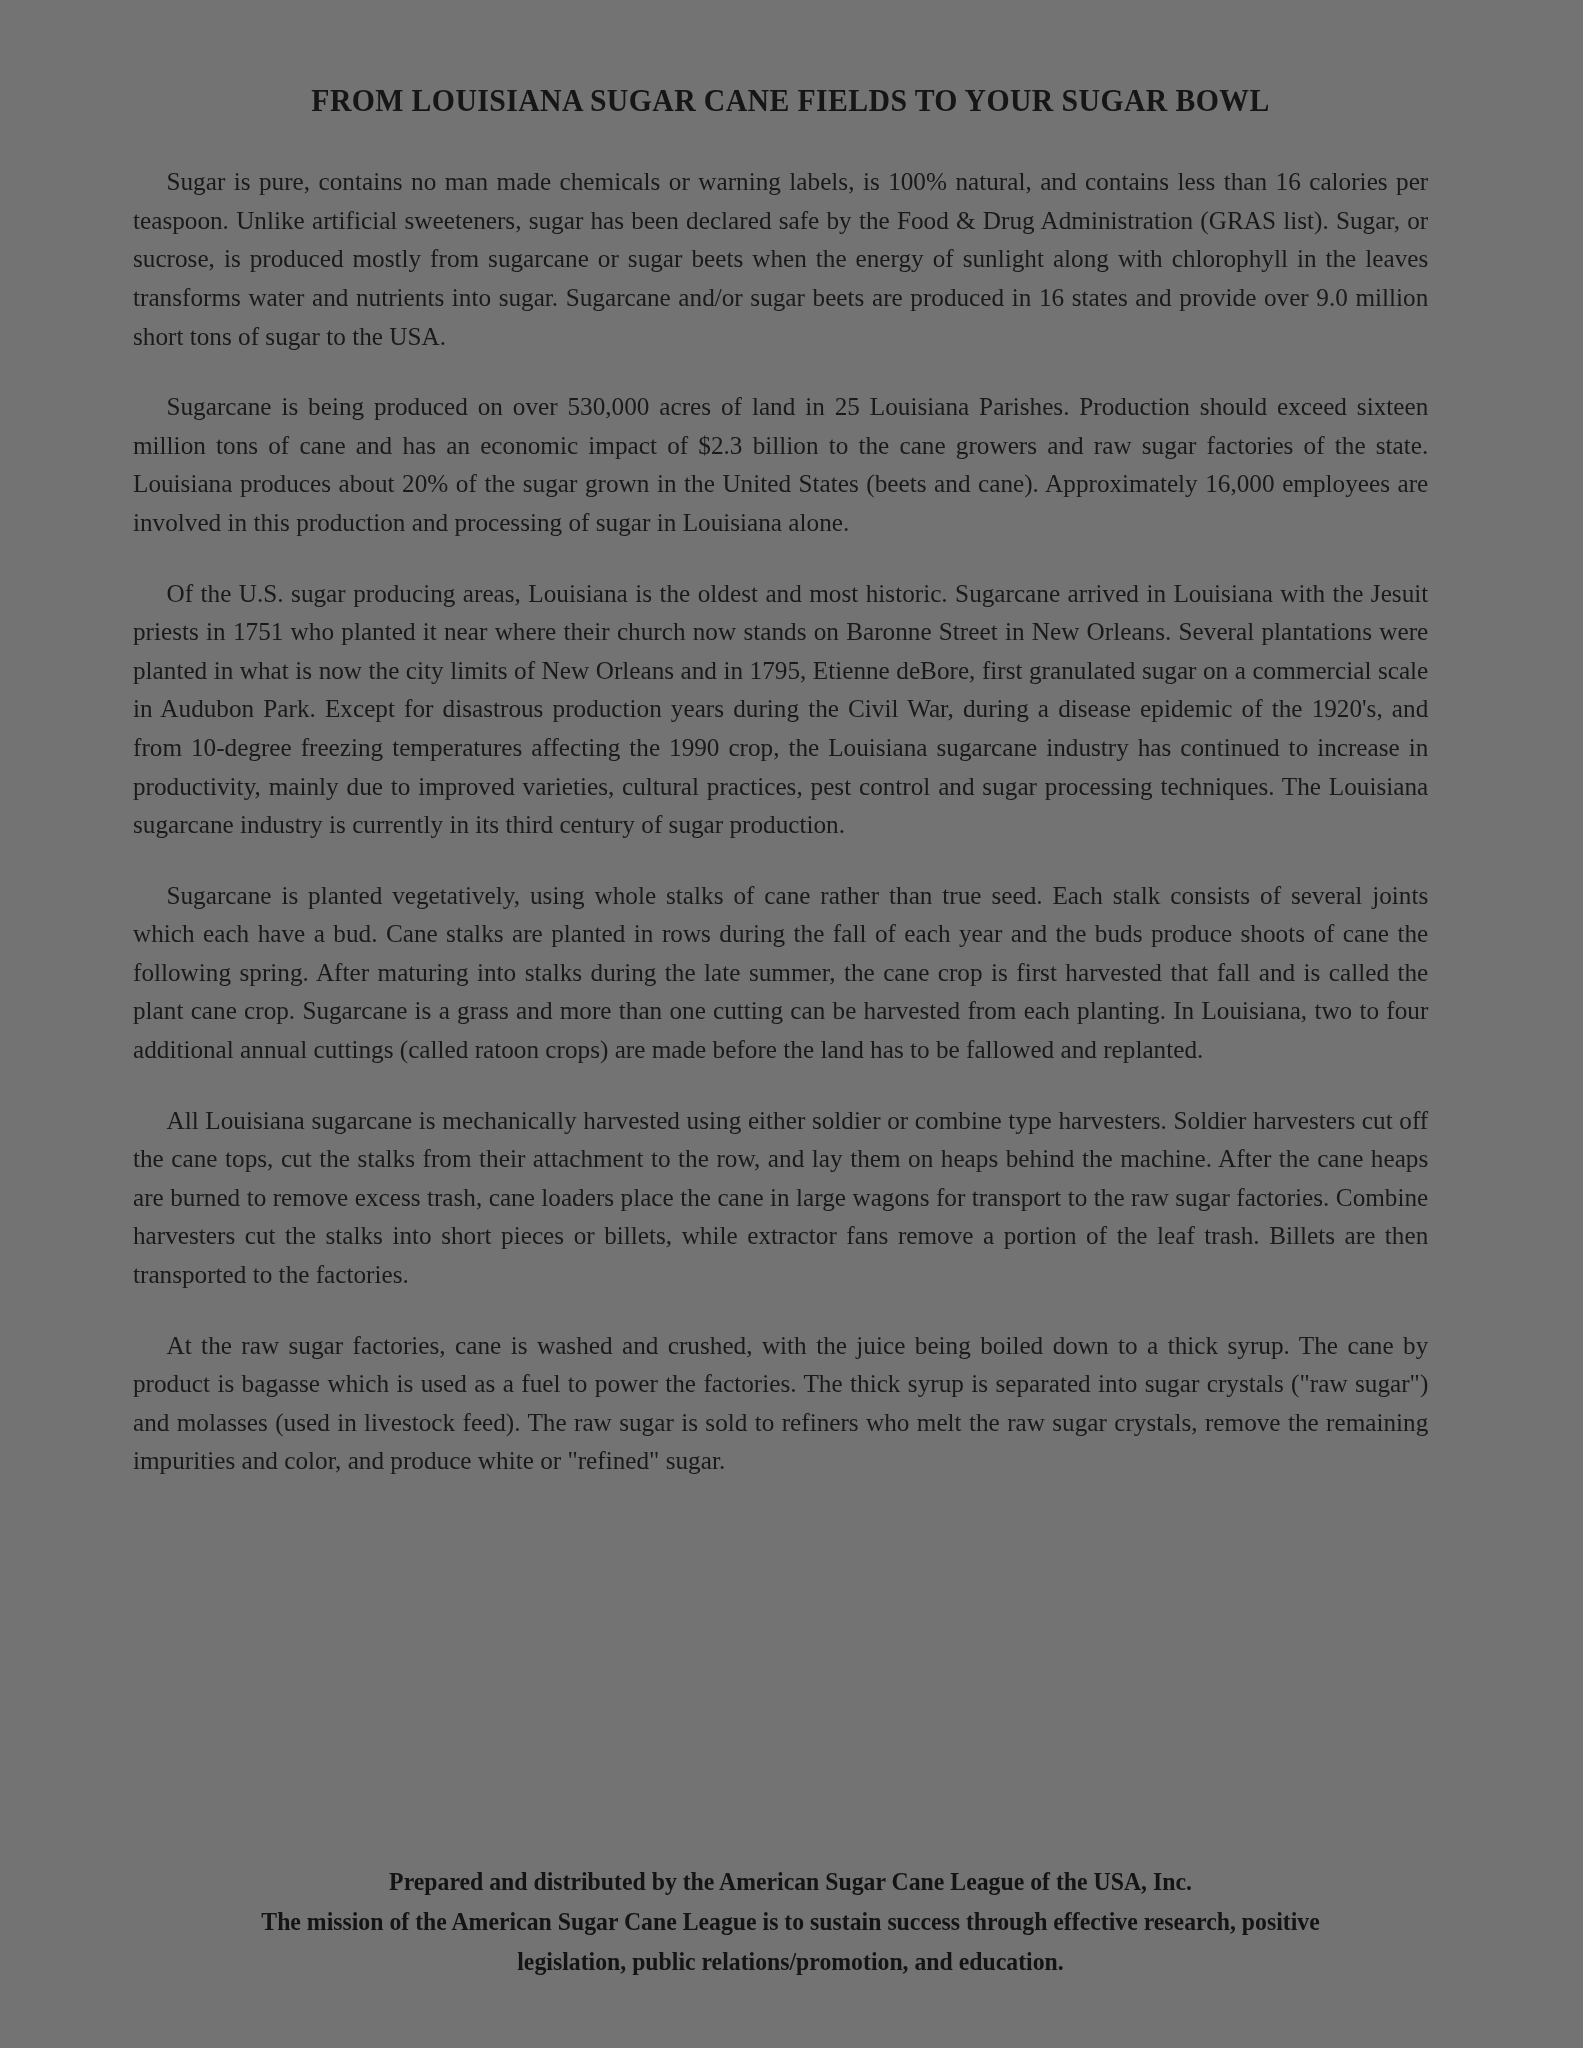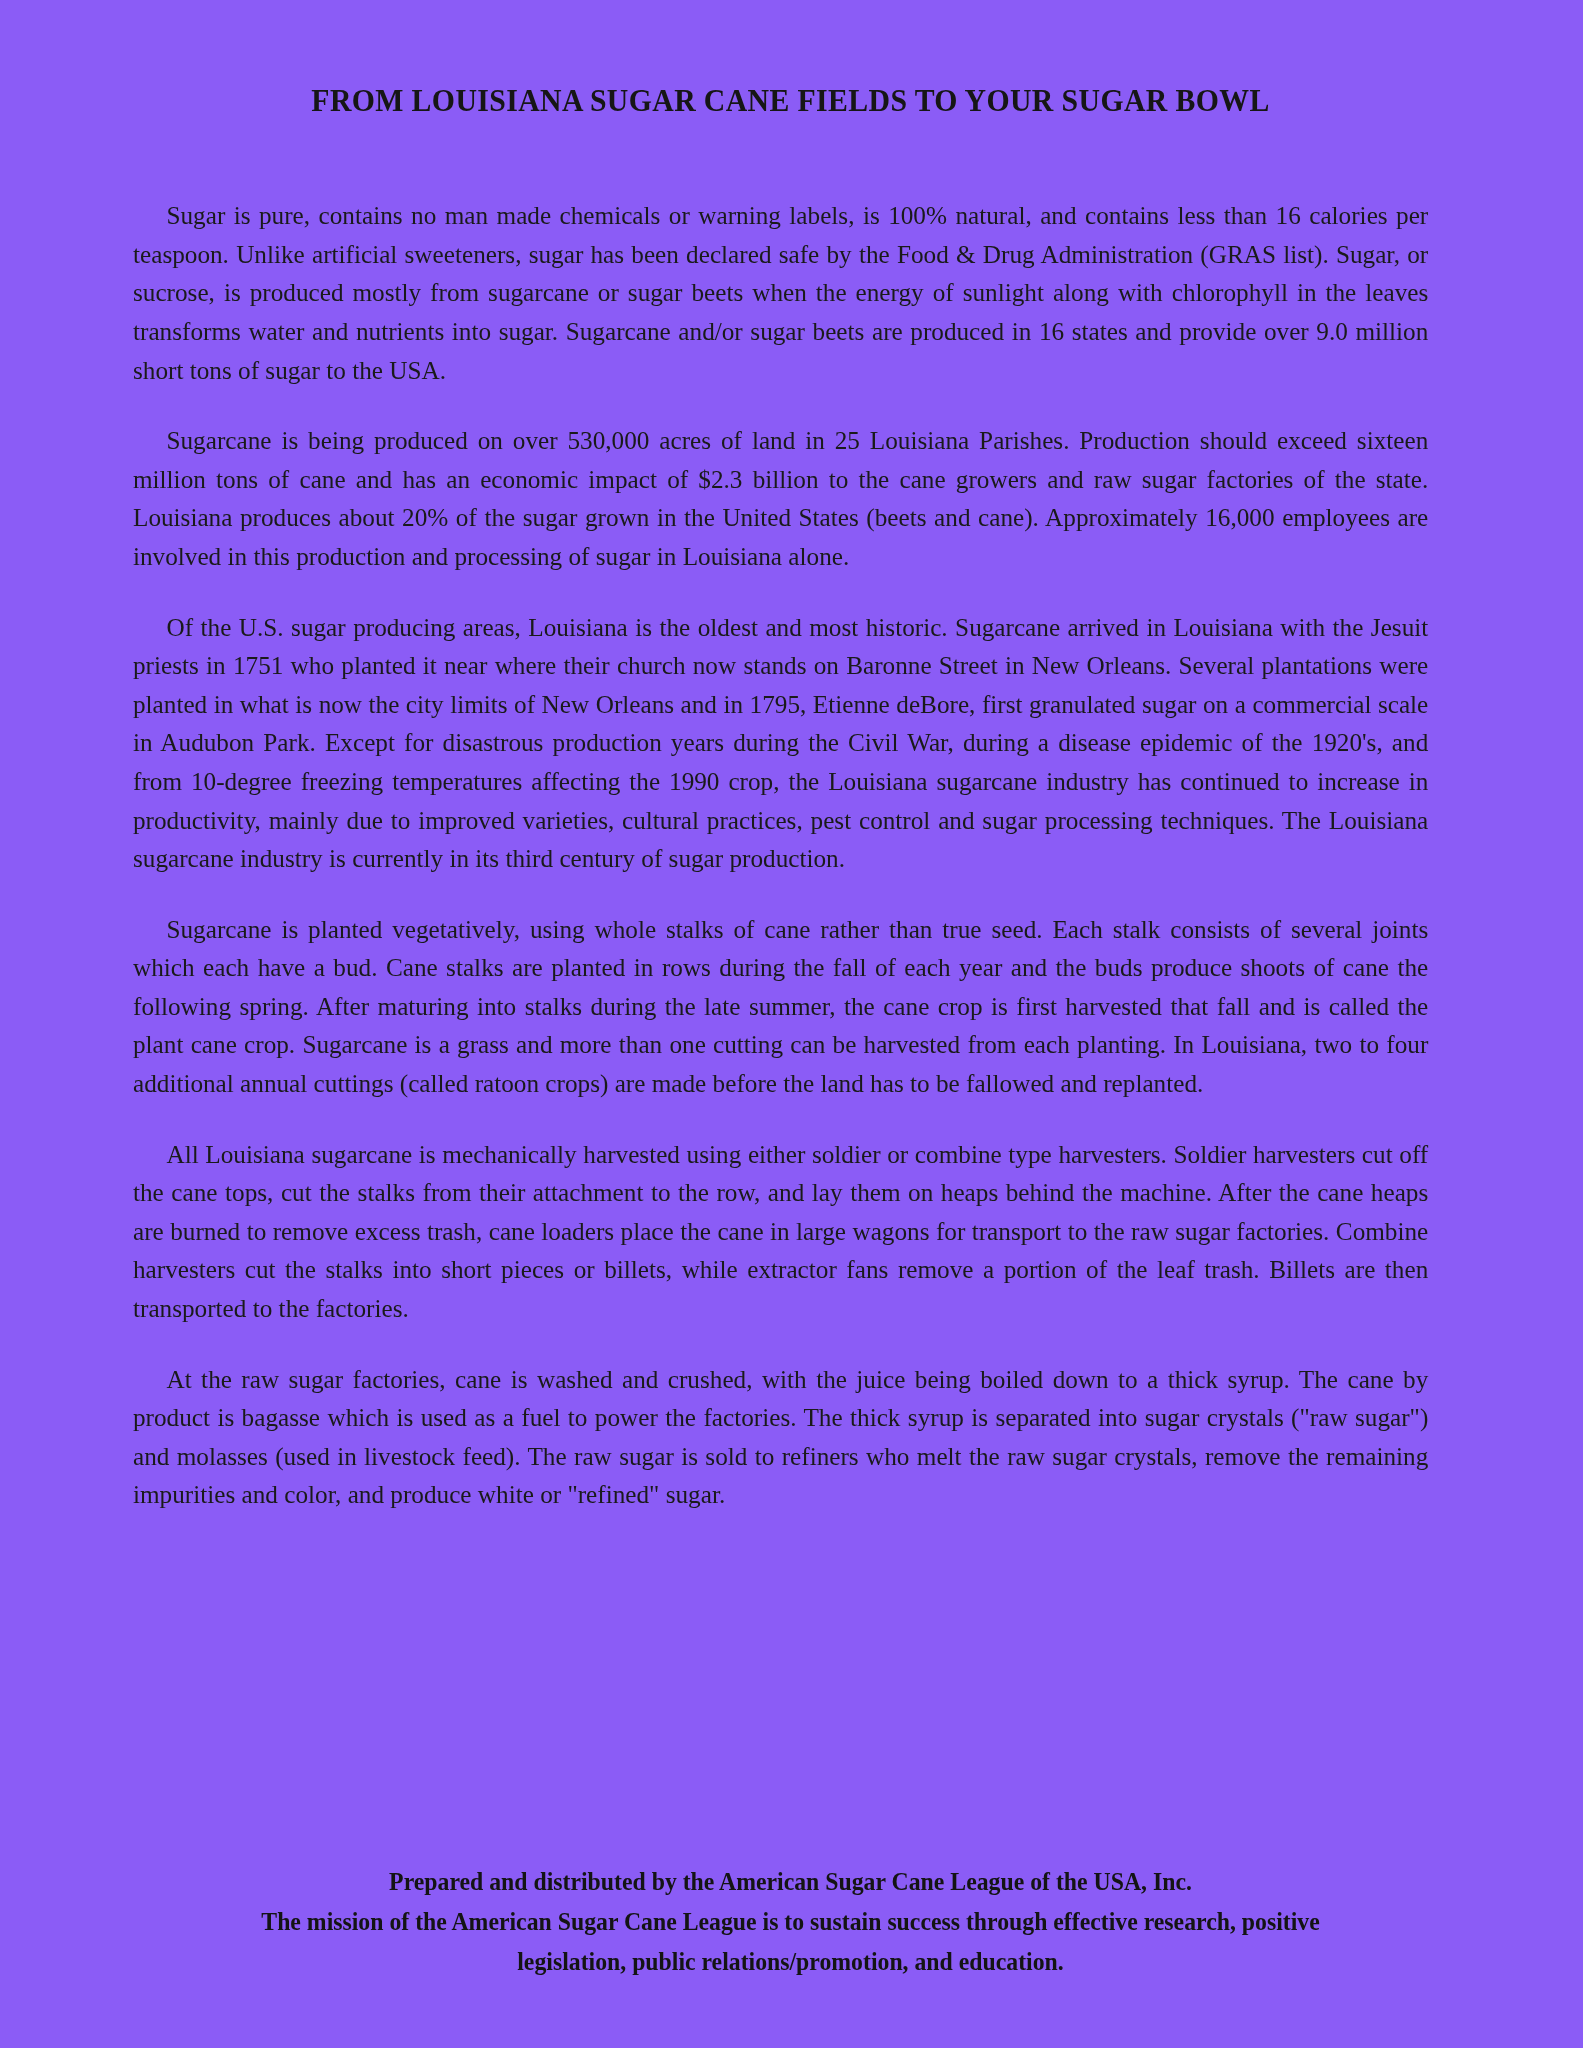--- a/index.html
+++ b/index.html
@@ -5,21 +5,21 @@
   html, body {
     margin: 0;
     padding: 0;
     background: #ffffff;
   }
   .page {
     position: relative;
     width: 1583px;
     height: 2048px;
     margin: 0 auto;
-    background: #8b5cf6;
+    background: #737373;
     box-sizing: border-box;
     overflow: hidden;
   }
   .content {
     position: absolute;
     left: 133px;
     top: 0;
     width: 1315px;
   }
   .doc-title {
@@ -29,21 +29,21 @@
     letter-spacing: 0.4px;
     text-align: center;
     color: #161616;
     margin: 0;
     padding-top: 82px;
     line-height: 1.2;
     transform: scaleX(0.96);
     transform-origin: center top;
   }
   .body-block {
-    margin-top: 78px;
+    margin-top: 44px;
   }
   p.para {
     font-family: "Liberation Serif", "DejaVu Serif", serif;
     font-size: 25.6px;
     line-height: 38.6px;
     color: #1a1a1a;
     text-align: justify;
     text-justify: inter-word;
     margin: 0 0 32px 0;
     text-indent: 34px;

